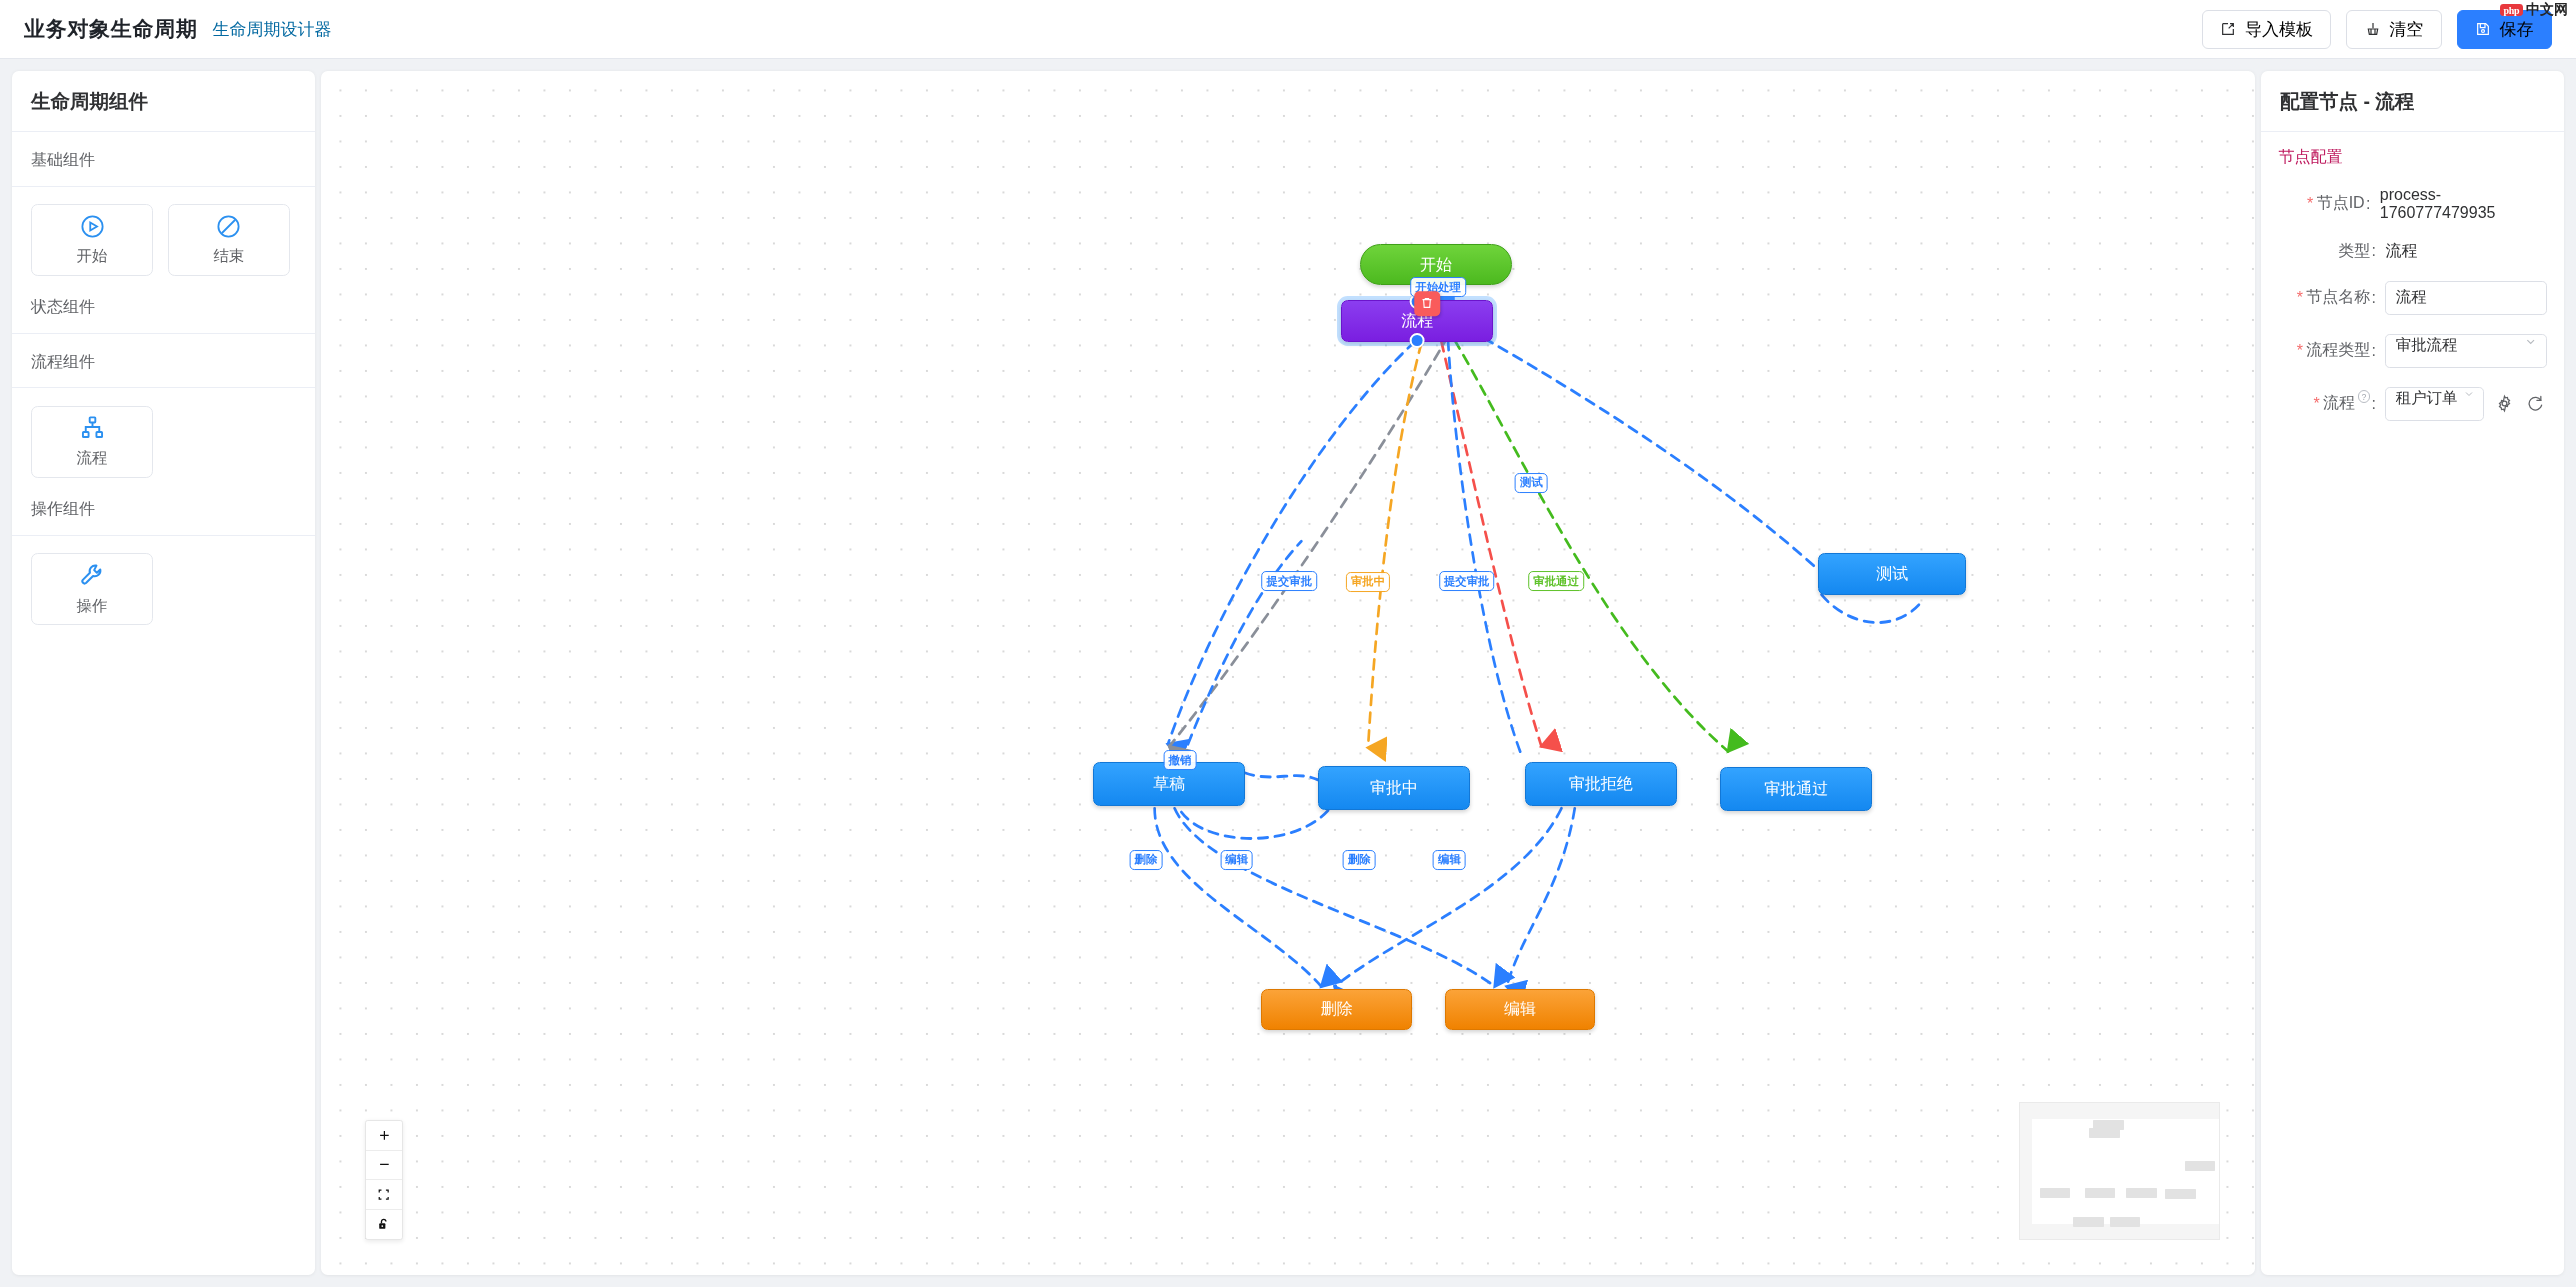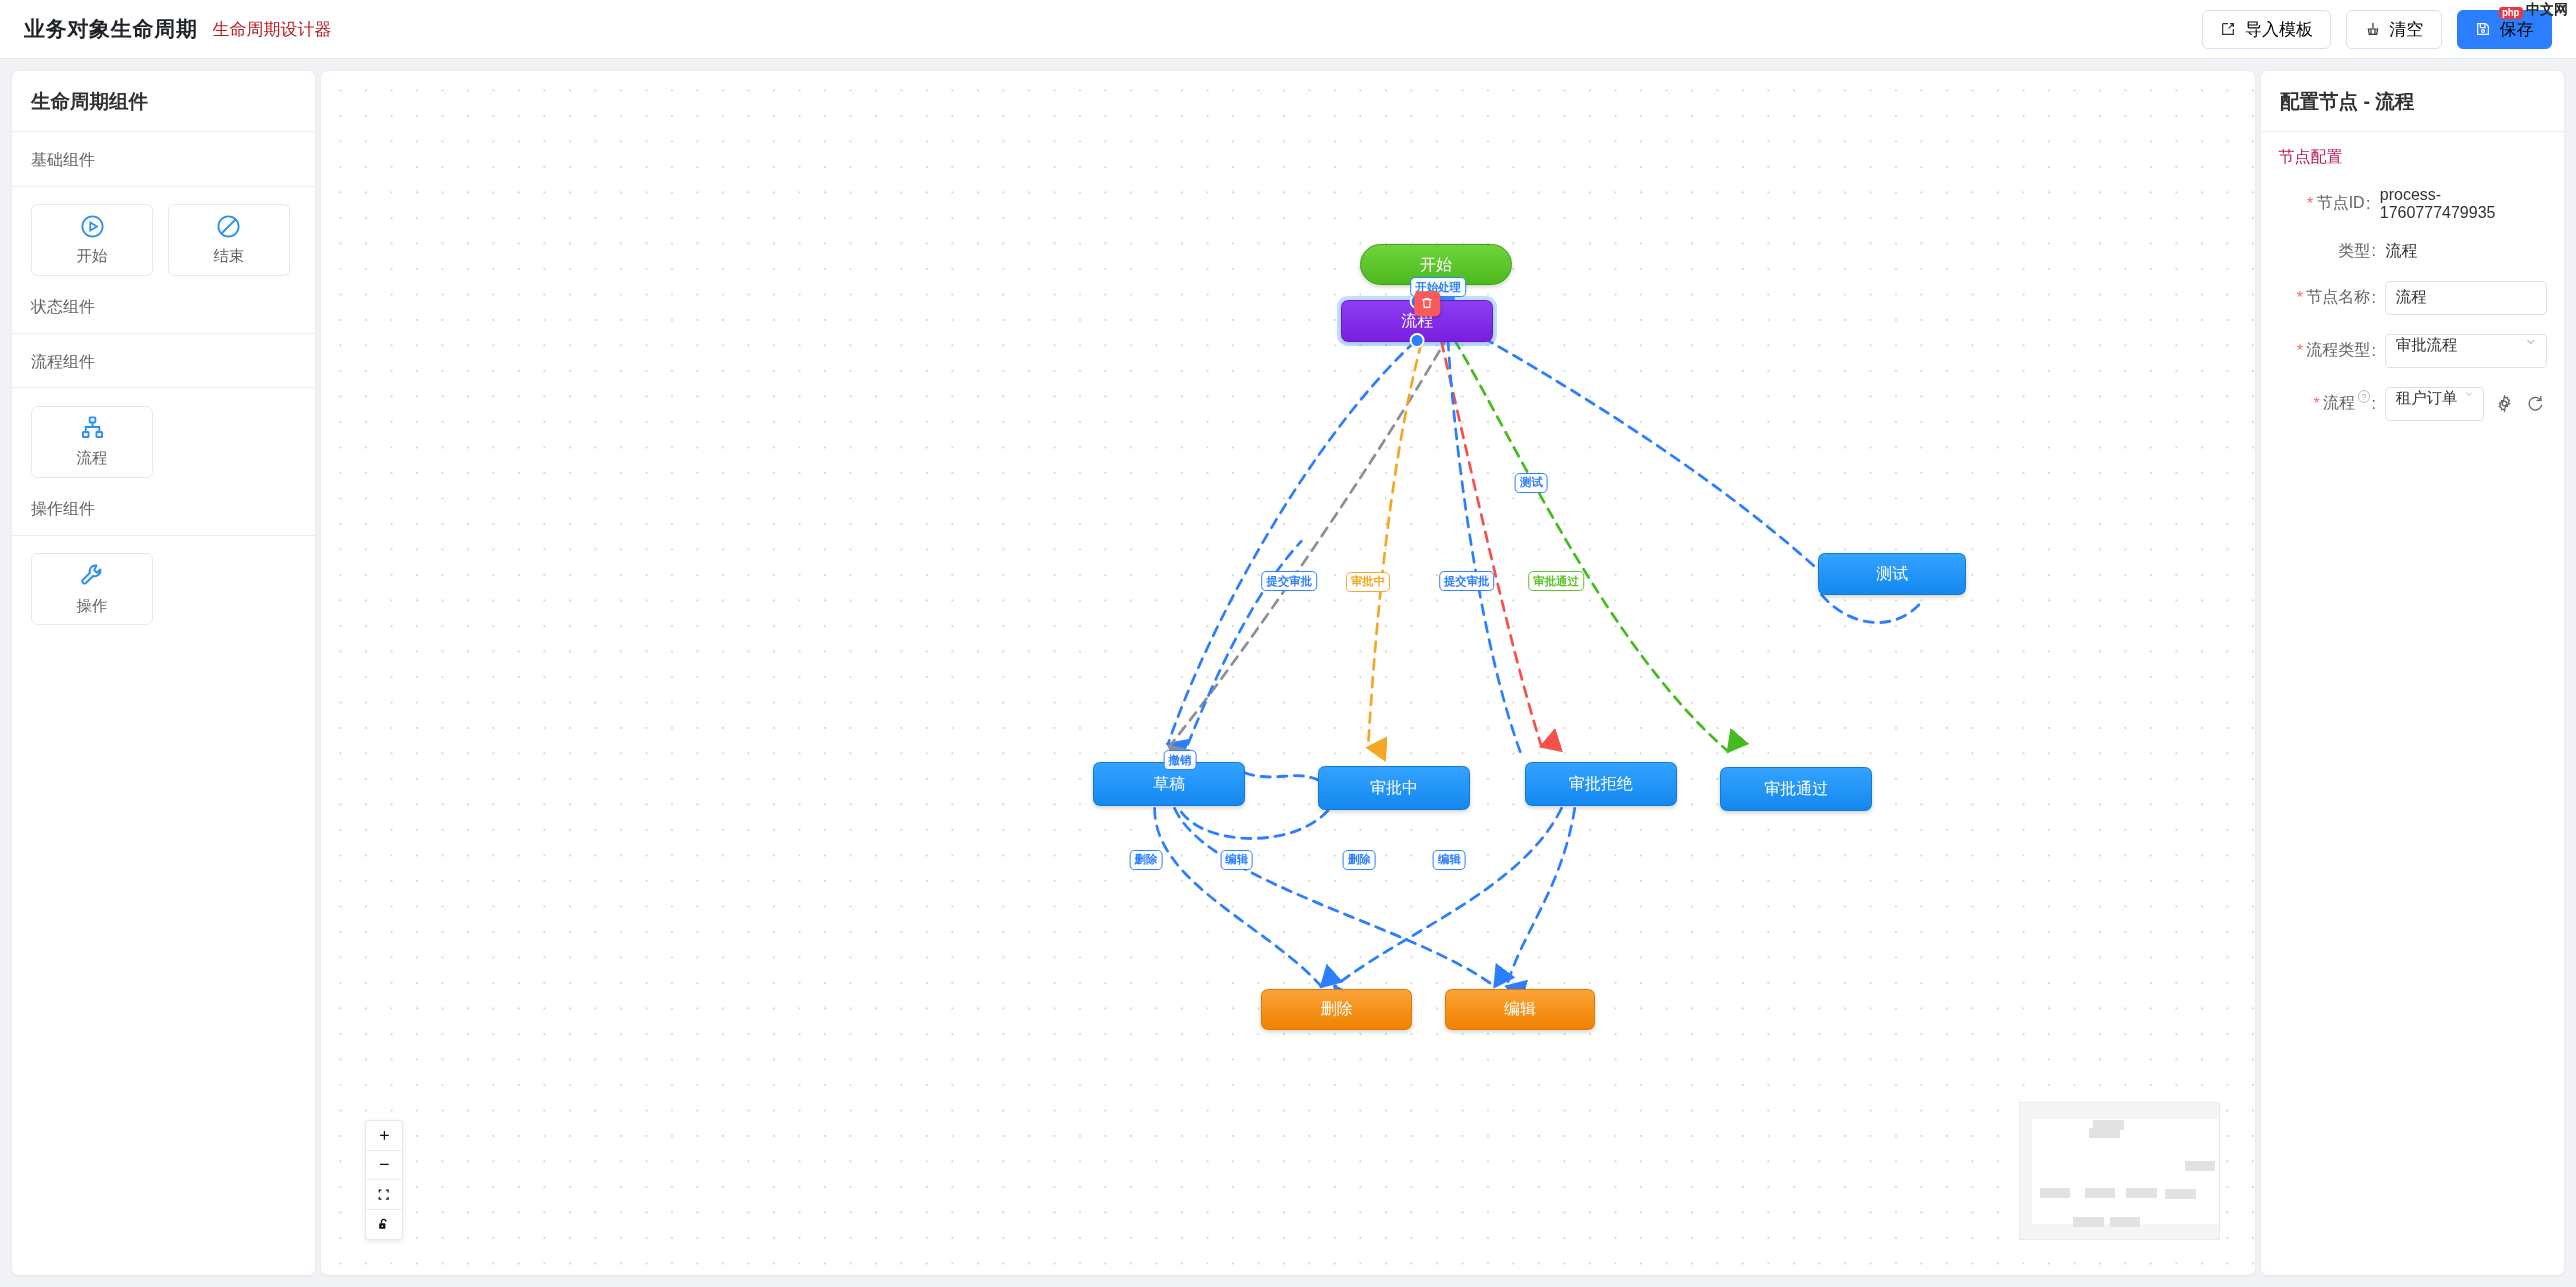--- a/index.html
+++ b/index.html
@@ -12,35 +12,35 @@
     position: relative;
   }
 
   
   .topbar {
     position: absolute; left: 0; top: 0; width: 2576px; height: 59px;
     background: #ffffff; border-bottom: 0.7px solid #e4e7ed;
     display: flex; align-items: center; padding: 0 24px;
   }
   .app-title { font-size: 21px; font-weight: bold; color: #1f2329; letter-spacing: 0.7px; }
-  .app-subtitle { font-size: 17px; color: #b91c1c; margin-left: 14.8px; }
+  .app-subtitle { font-size: 17px; color: #0369a1; margin-left: 14.8px; }
   .topbar-actions { margin-left: auto; display: flex; align-items: center; gap: 14.8px; }
   .btn {
     height: 39px; border-radius: 6px; display: flex; align-items: center; gap: 8.7px;
     padding: 0 17.4px; font-size: 17px; cursor: pointer; white-space: nowrap;
   }
   .btn-default { background: #fff; border: 0.7px solid #dcdfe6; color: #000000; }
   .btn-primary { background: #2b7fff; border: 0.7px solid #2b7fff; color: #000000; }
   .btn svg { display: block; }
 
   .watermark {
     position: absolute; right: 8px; top: 1.3px;
-    display: flex; align-items: flex-end; gap: 3.4px;
+    display: flex; align-items: center; gap: 3.4px;
     font-size: 14px; font-weight: bold; color: #262626;
-    font-family: Liberation Mono, monospace;
+    font-family: Liberation Serif, serif;
   }
   .wm-php {
     background: #e8383d; color: #fff; font-size: 10px; font-weight: bold;
     border-radius: 3.4px; padding: 0.7px 3.4px; letter-spacing: -0.3px;
   }
 
   
   .stage { position: absolute; left: 0; top: 59px; width: 2576px; height: 1228px; padding: 12px; display: flex; gap: 6px; }
 
   

